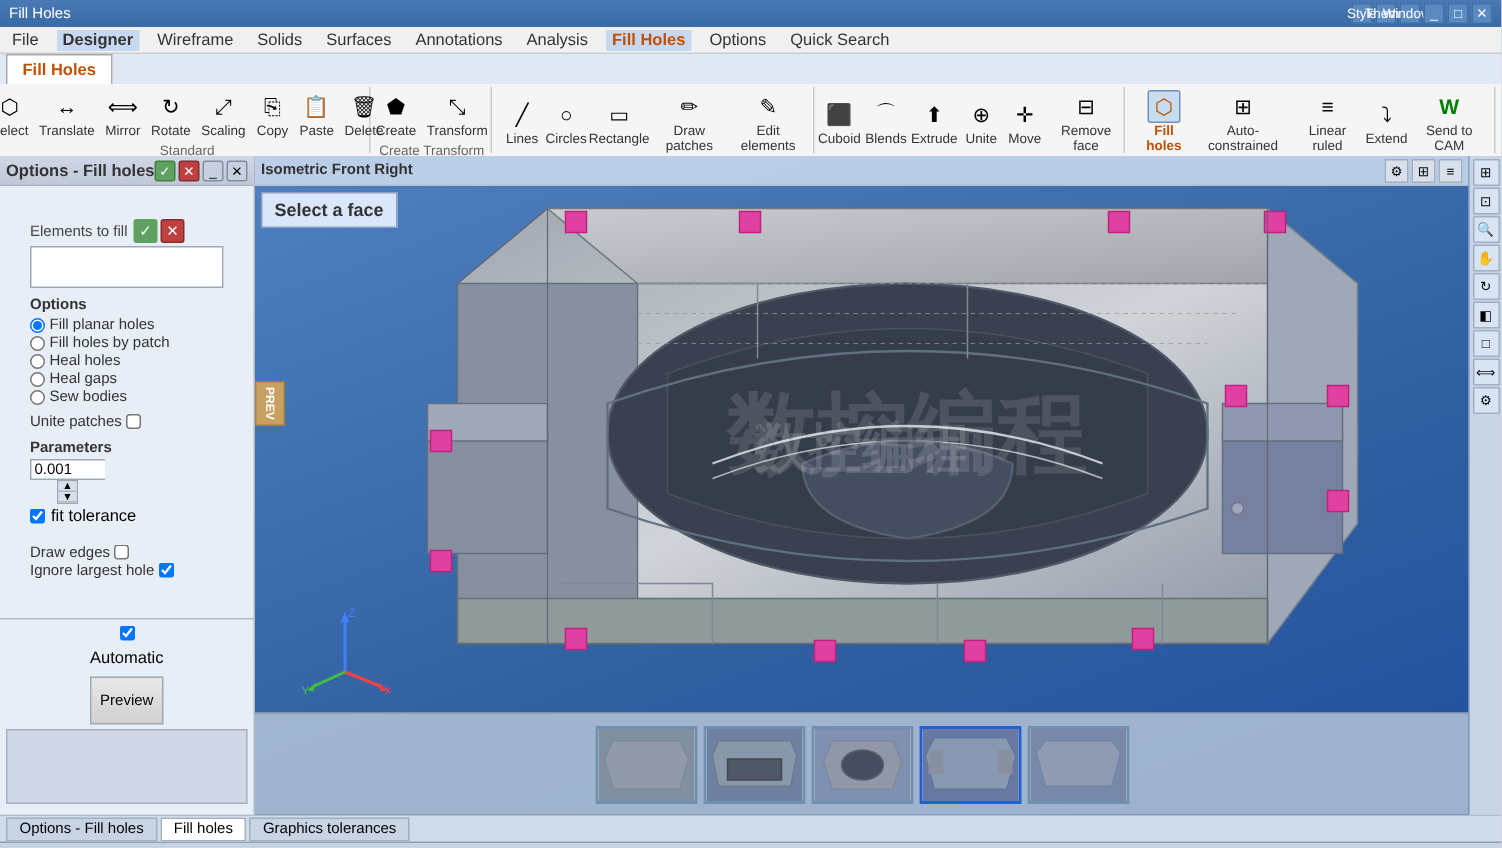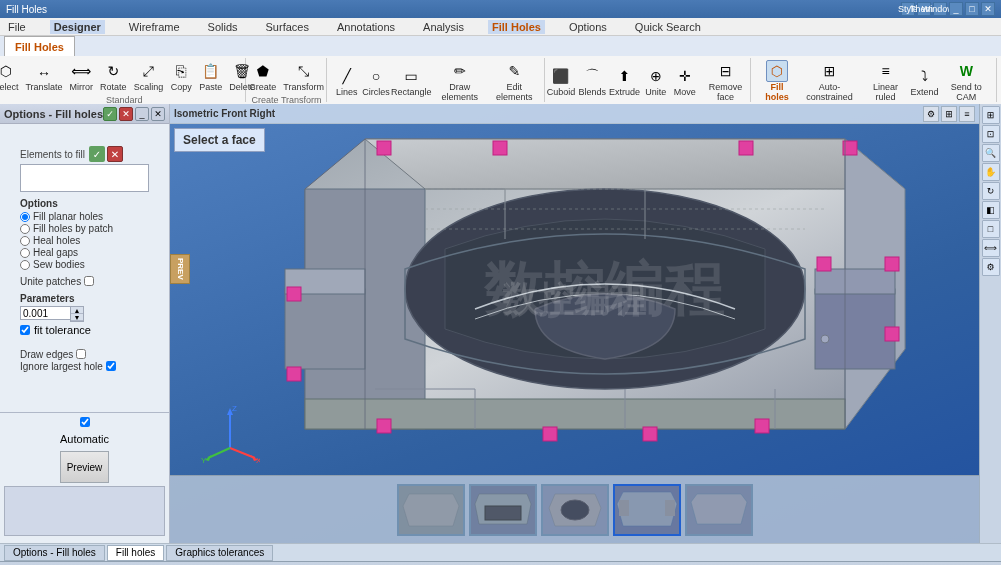--- a/index.html
+++ b/index.html
@@ -28,21 +28,21 @@
     }
 
     
     #menubar {
       height: 18px;
       background: #f0f0f0;
       display: flex;
       align-items: center;
       padding: 0 4px;
       border-bottom: 1px solid #ccc;
-      gap: 20px;
+      gap: 8px;
     }
     .menu-item {
       font-size: 11px;
       color: #333;
       padding: 1px 4px;
       cursor: pointer;
     }
     .menu-item.active { background: #c8d8f0; font-weight: bold; }
 
     
@@ -199,21 +199,22 @@
     .checkbox-option {
       display: flex;
       align-items: flex-start;
       gap: 3px;
       font-size: 10px;
       color: #333;
       margin: 1px 0;
     }
     .spin-input {
       display: flex;
-      align-items: flex-start;
+      align-items: center;
+      flex-direction: column;
     }
     .spin-input input {
       height: 14px;
       width: 50px;
       border: 1px solid #a0a8b8;
       border-right: none;
       font-size: 10px;
       padding: 0 2px;
     }
     .spin-btns {
@@ -536,21 +537,21 @@
         <div class="ribbon-btn">
           <div class="icon">○</div>
           <div class="label">Circles</div>
         </div>
         <div class="ribbon-btn">
           <div class="icon">▭</div>
           <div class="label">Rectangle</div>
         </div>
         <div class="ribbon-btn">
           <div class="icon">✏</div>
-          <div class="label">Draw elements</div>
+          <div class="label">Draw patches</div>
         </div>
         <div class="ribbon-btn">
           <div class="icon">✎</div>
           <div class="label">Edit elements</div>
         </div>
       </div>
       <div class="ribbon-group-label">Workplanes</div>
     </div>
 
     <div class="ribbon-group">

